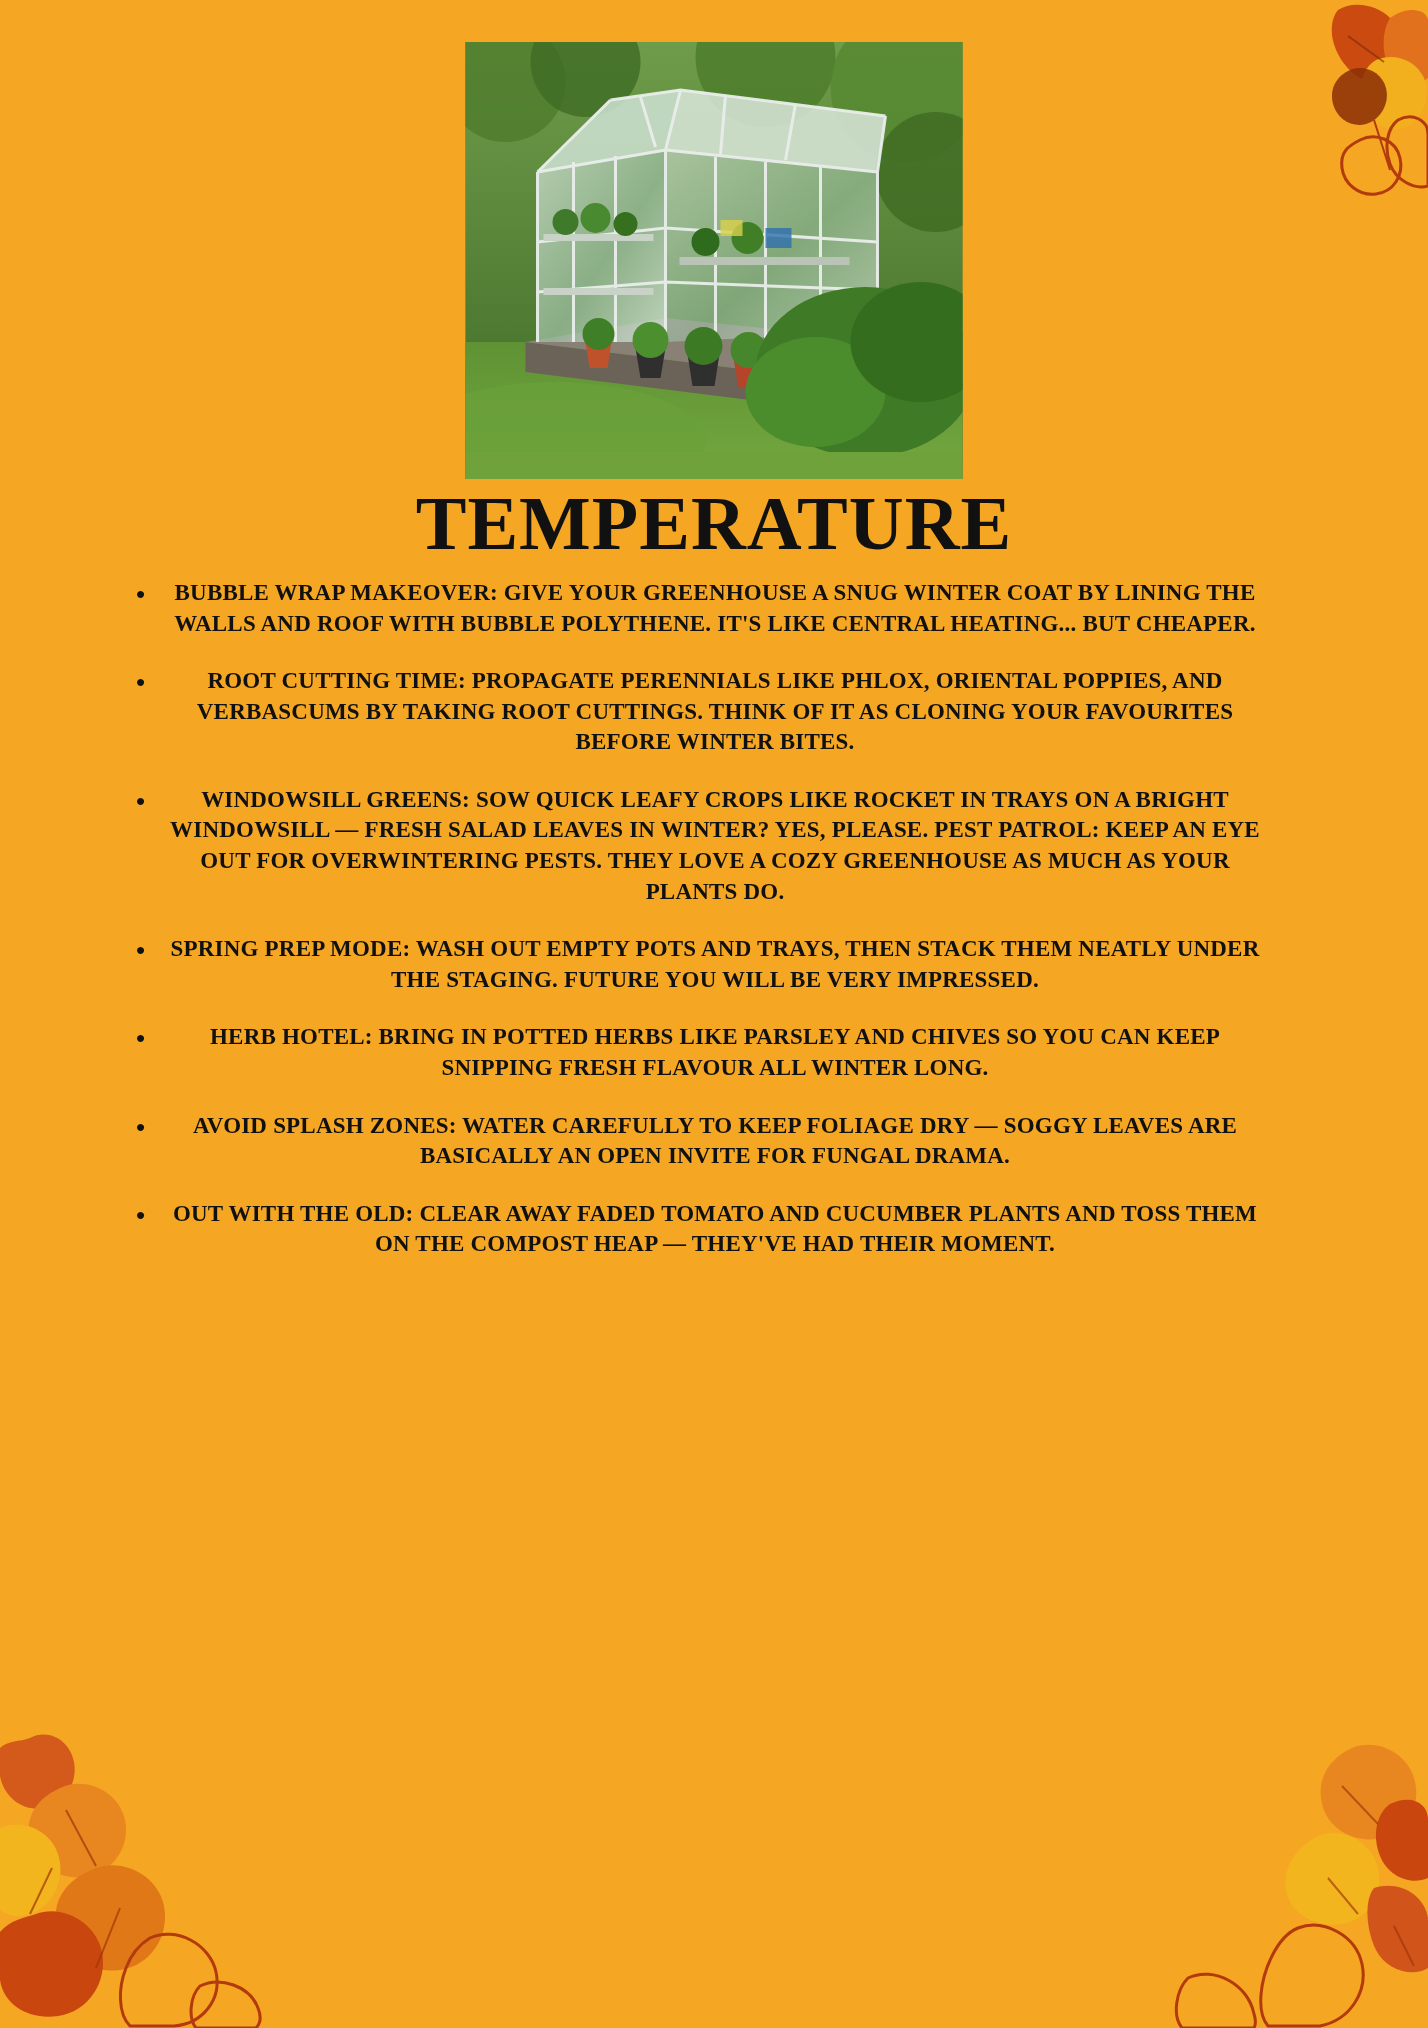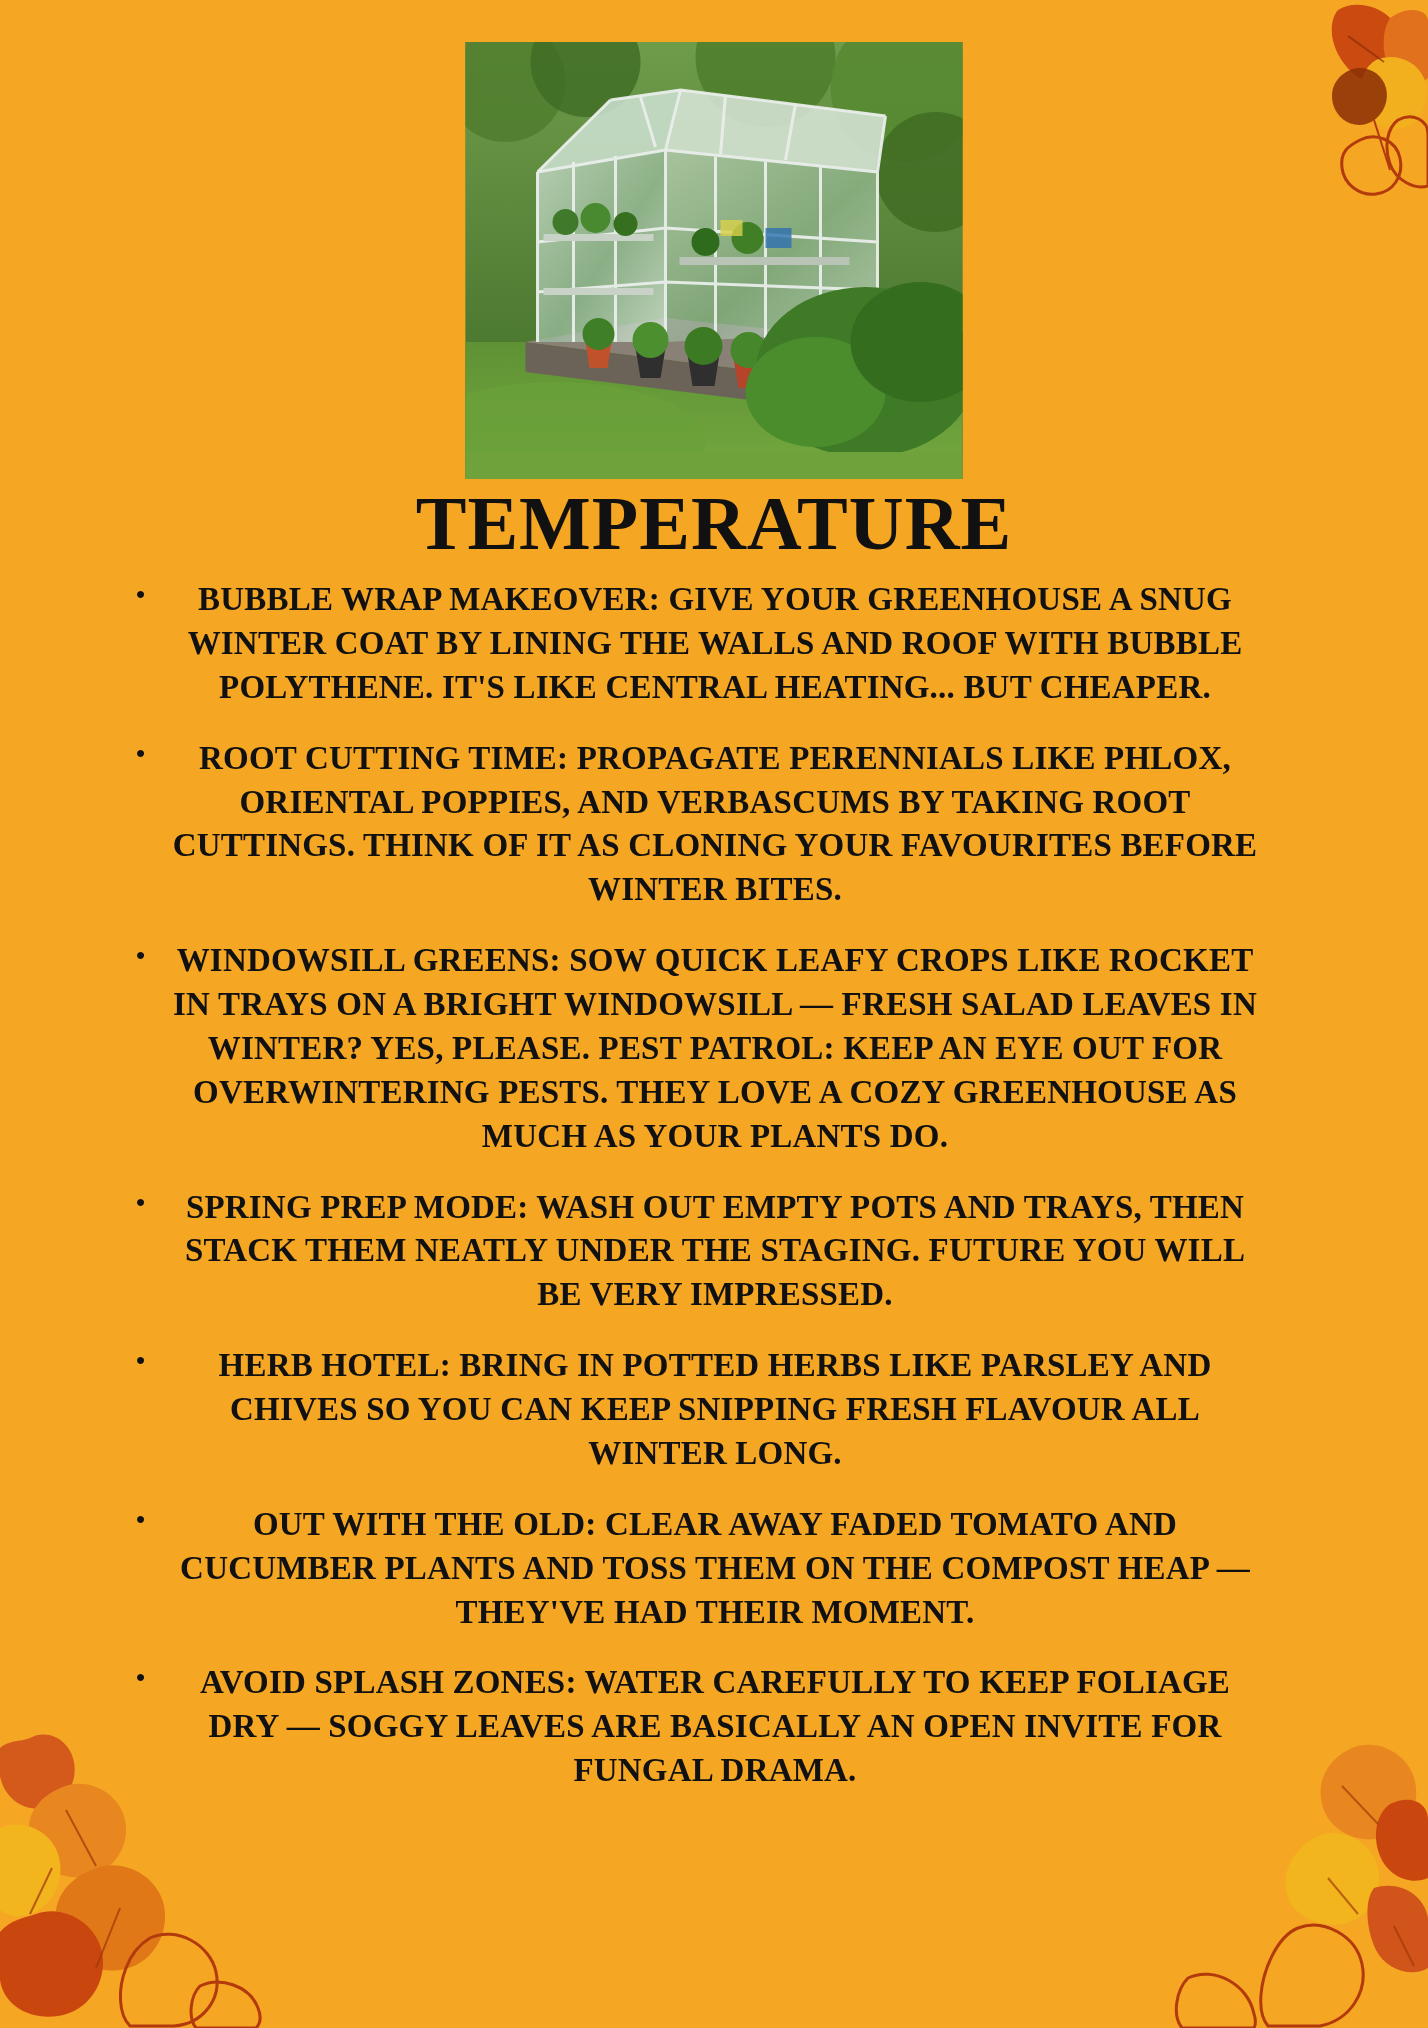--- a/index.html
+++ b/index.html
@@ -73,21 +73,21 @@
     margin: 0;
     padding: 0;
     list-style: none;
   }
   .tip {
     position: relative;
     text-align: center;
     color: #111111;
     font-family: "Liberation Serif", serif;
     font-weight: bold;
-    font-size: 33px;
+    font-size: 23px;
     line-height: 1.33;
     letter-spacing: 0.2px;
     margin-bottom: 27px;
     padding: 0 30px;
     text-transform: uppercase;
     font-variant: small-caps;
   }
   .tip::before {
     content: "\2022";
     position: absolute;
@@ -196,22 +196,22 @@
   </div>
 
   <div class="title">TEMPERATURE</div>
 
   <ul class="tips">
     <li class="tip">BUBBLE WRAP MAKEOVER: GIVE YOUR GREENHOUSE A SNUG WINTER COAT BY LINING THE WALLS AND ROOF WITH BUBBLE POLYTHENE. IT'S LIKE CENTRAL HEATING... BUT CHEAPER.</li>
     <li class="tip">ROOT CUTTING TIME: PROPAGATE PERENNIALS LIKE PHLOX, ORIENTAL POPPIES, AND VERBASCUMS BY TAKING ROOT CUTTINGS. THINK OF IT AS CLONING YOUR FAVOURITES BEFORE WINTER BITES.</li>
     <li class="tip">WINDOWSILL GREENS: SOW QUICK LEAFY CROPS LIKE ROCKET IN TRAYS ON A BRIGHT WINDOWSILL — FRESH SALAD LEAVES IN WINTER? YES, PLEASE. PEST PATROL: KEEP AN EYE OUT FOR OVERWINTERING PESTS. THEY LOVE A COZY GREENHOUSE AS MUCH AS YOUR PLANTS DO.</li>
     <li class="tip">SPRING PREP MODE: WASH OUT EMPTY POTS AND TRAYS, THEN STACK THEM NEATLY UNDER THE STAGING. FUTURE YOU WILL BE VERY IMPRESSED.</li>
     <li class="tip">HERB HOTEL: BRING IN POTTED HERBS LIKE PARSLEY AND CHIVES SO YOU CAN KEEP SNIPPING FRESH FLAVOUR ALL WINTER LONG.</li>
+    <li class="tip">AVOID SPLASH ZONES: WATER CAREFULLY TO KEEP FOLIAGE DRY — SOGGY LEAVES ARE BASICALLY AN OPEN INVITE FOR FUNGAL DRAMA.</li>
     <li class="tip">OUT WITH THE OLD: CLEAR AWAY FADED TOMATO AND CUCUMBER PLANTS AND TOSS THEM ON THE COMPOST HEAP — THEY'VE HAD THEIR MOMENT.</li>
-    <li class="tip">AVOID SPLASH ZONES: WATER CAREFULLY TO KEEP FOLIAGE DRY — SOGGY LEAVES ARE BASICALLY AN OPEN INVITE FOR FUNGAL DRAMA.</li>
   </ul>
 
   <div class="leaf-cluster leaf-bl">
     <svg viewBox="0 0 330 310" width="330" height="310" xmlns="http://www.w3.org/2000/svg">
       <g>
         <path d="M30 20 C48 10 70 22 74 44 C78 66 64 86 44 90 C24 94 4 80 0 58 L0 30 C8 22 20 24 30 20 Z" fill="#D1551A" opacity="0.95"></path>
         <path d="M60 70 C84 58 116 72 124 98 C132 124 116 152 90 158 C64 164 36 150 30 124 C24 98 38 80 60 70 Z" fill="#E8871F"></path>
         <path d="M0 110 C22 100 50 112 58 136 C66 160 54 188 30 196 C18 200 8 198 0 192 Z" fill="#F3B51D"></path>
         <path d="M96 150 C124 140 158 158 164 188 C170 218 150 248 120 252 C90 256 60 238 56 208 C52 178 70 160 96 150 Z" fill="#E07818"></path>
         <path d="M36 196 C62 186 96 204 102 234 C108 264 88 294 58 298 C30 302 4 288 0 262 L0 214 C10 202 24 200 36 196 Z" fill="#C9470F"></path>

